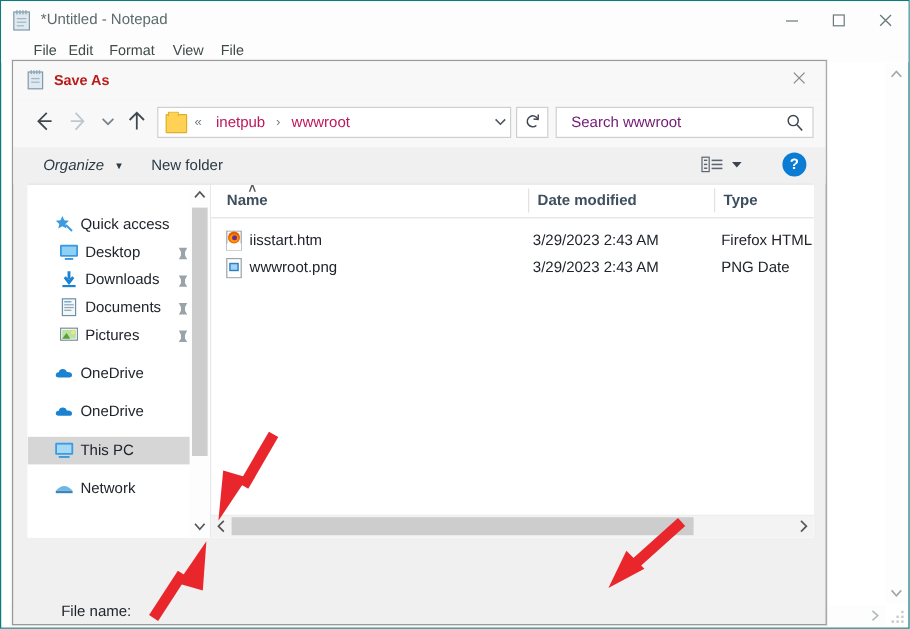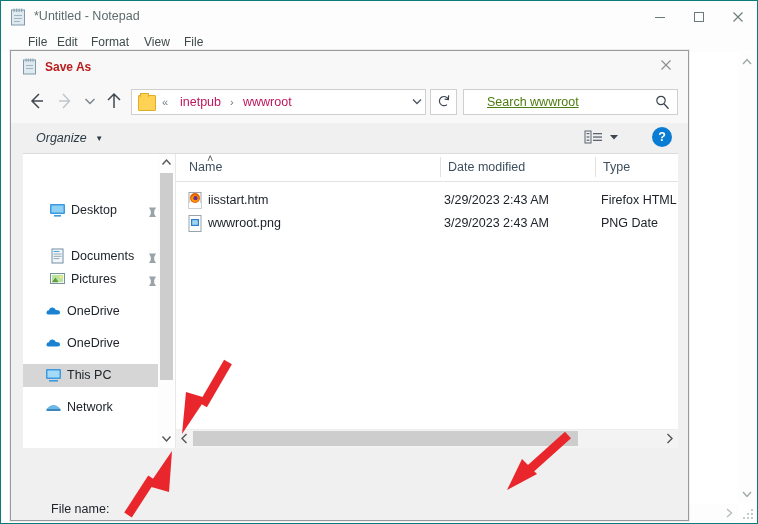--- a/index.html
+++ b/index.html
@@ -84,21 +84,21 @@
   .crumb-sep{position:absolute;top:6px;font-size:11px;color:#6d7a86;}
   #addr-drop{position:absolute;right:0;top:0;width:22px;height:24px;background:transparent;border:none;}
   #refresh-btn{
     position:absolute;left:419px;top:6px;width:27px;height:26px;background:#ffffff;
     border:1px solid #cfcfcf;box-sizing:border-box;padding:0;
   }
   #searchbox{
     position:absolute;left:452px;top:6px;width:215px;height:26px;background:#ffffff;
     border:1px solid #cfcfcf;box-sizing:border-box;
   }
-  #search-ph{position:absolute;left:23px;top:5px;font-size:12.5px;color:#4d7c0f;text-decoration:underline;}
+  #search-ph{position:absolute;left:12px;top:5px;font-size:12.5px;color:#701a75;}
   #search-icon{position:absolute;right:6px;top:4px;}
 
   
   #cmdbar{position:absolute;left:0;top:72px;right:0;height:30px;background:#f0f0f0;}
   .cmdbtn{position:absolute;top:3px;height:24px;background:transparent;border:none;
     font-size:12.5px;color:#2b3a45;padding:0 7px;white-space:nowrap;}
   #cmd-organize{left:18px;font-style:italic;}
   #cmd-newfolder{left:108px;}
   #view-opts{position:absolute;right:60px;top:4px;width:46px;height:22px;background:transparent;border:none;padding:0;}
   #help-btn{position:absolute;right:16px;top:4px;width:20px;height:20px;border-radius:50%;
@@ -118,21 +118,21 @@
   .navitem.child .navlabel{left:48px;}
   .navitem.child .navicon{left:26px;}
   .pin{position:absolute;right:17px;top:5px;}
   #nav-vscroll{position:absolute;right:0;top:0;width:17px;height:100%;background:#fdfdfd;}
   #nav-thumb{position:absolute;left:2px;top:19px;width:13px;height:207px;background:#cdcdcd;}
 
   
   #filelist{position:absolute;left:152px;top:0;right:0;height:100%;background:#ffffff;
     border-left:1px solid #e8e8e8;}
   #colhead{position:absolute;left:0;top:0;right:0;height:27px;background:#ffffff;
-    border-bottom:1px solid #e2e2e2;}
+    border-bottom:1px solid #e2e2e2;font-weight:bold;}
   .colh{position:absolute;top:6px;font-size:12.5px;color:#3d4f5e;white-space:nowrap;}
   .colsep{position:absolute;top:3px;width:1px;height:20px;background:#e2e2e2;}
   #sortmark{position:absolute;left:31px;top:-2px;font-size:11px;color:#555;}
   .frow{position:absolute;left:0;right:0;height:23px;}
   .fname{position:absolute;left:32px;top:4px;font-size:12.5px;color:#20252b;white-space:nowrap;}
   .fdate{position:absolute;left:268px;top:4px;font-size:12.5px;color:#20252b;white-space:nowrap;}
   .ftype{position:absolute;left:425px;top:4px;font-size:12.5px;color:#20252b;white-space:nowrap;
     overflow:hidden;width:78px;}
   .ficon{position:absolute;left:12px;top:3px;width:15px;height:17px;}
   #list-hscroll{position:absolute;left:0;right:0;bottom:0;height:18px;background:#f3f3f3;
@@ -307,20 +307,21 @@
         </svg>
       </span>
     </div>
   </div>
 
   <div id="cmdbar">
     <button class="cmdbtn" id="cmd-organize">
       <span>Organize</span>
       <span style="font-size:8px;margin-left:5px;position:relative;top:-1px">▼</span>
     </button>
+    <button class="cmdbtn" id="cmd-newfolder">New folder</button>
 
     <button id="view-opts">
       <svg width="44" height="18" viewBox="0 0 44 18">
         <g>
           <rect x="2" y="3" width="6" height="12" fill="none" stroke="#5b6470" stroke-width="1"></rect>
           <rect x="3.6" y="5" width="2.8" height="1.2" fill="#5b6470"></rect>
           <rect x="3.6" y="8.4" width="2.8" height="1.2" fill="#5b6470"></rect>
           <rect x="3.6" y="11.6" width="2.8" height="1.2" fill="#5b6470"></rect>
           <rect x="10" y="5" width="9" height="1.3" fill="#5b6470"></rect>
           <rect x="10" y="8.4" width="9" height="1.3" fill="#5b6470"></rect>
@@ -329,37 +330,60 @@
         <path d="M27 7 L31 11.5 L35 7" fill="#3b4450"></path>
       </svg>
     </button>
     <button id="help-btn">?</button>
   </div>
 
   <div id="content">
 
     <div id="navpane">
 
+      <div class="navitem" style="top:22px">
+        <span class="navicon">
+          <svg width="17" height="16" viewBox="0 0 17 16">
+            <path d="M7 1 L8.6 4.6 L12.5 5 L9.6 7.6 L10.4 11.4 L7 9.5 L3.6 11.4 L4.4 7.6 L1.5 5 L5.4 4.6 Z" fill="#3b9ae0"></path>
+            <path d="M10 8.5 L15 13.5" stroke="#3b9ae0" stroke-width="1.6"></path>
+          </svg>
+        </span>
+        <span class="navlabel">Quick access</span>
+      </div>
 
       <div class="navitem child" style="top:45px">
         <span class="navicon">
           <svg width="17" height="16" viewBox="0 0 17 16">
             <rect x="1" y="2" width="15" height="10" rx="1" fill="#3b9ae0"></rect>
             <rect x="2.5" y="3.5" width="12" height="7" fill="#8fd0f5"></rect>
             <rect x="5" y="13" width="7" height="1.6" fill="#3b9ae0"></rect>
           </svg>
         </span>
         <span class="navlabel">Desktop</span>
         <span class="pin">
           <svg width="11" height="12" viewBox="0 0 11 12">
               <path d="M2 1.5 H9 L7.2 5 V8 L9 11 H2 L3.8 8 V5 Z" fill="#9aa3a8"></path>
             </svg>
         </span>
       </div>
 
+      <div class="navitem child" style="top:68px">
+        <span class="navicon">
+          <svg width="17" height="16" viewBox="0 0 17 16">
+            <path d="M8.5 1 V8 M5 6 L8.5 10.5 L12 6" stroke="#1b82d2" stroke-width="2.4" fill="none"></path>
+            <rect x="3" y="12.5" width="11" height="1.8" fill="#1b82d2"></rect>
+          </svg>
+        </span>
+        <span class="navlabel">Downloads</span>
+        <span class="pin">
+          <svg width="11" height="12" viewBox="0 0 11 12">
+              <path d="M2 1.5 H9 L7.2 5 V8 L9 11 H2 L3.8 8 V5 Z" fill="#9aa3a8"></path>
+            </svg>
+        </span>
+      </div>
 
       <div class="navitem child" style="top:91px">
         <span class="navicon">
           <svg width="17" height="16" viewBox="0 0 17 16">
             <rect x="3" y="1" width="11" height="14" fill="#f4f7f9" stroke="#6f8fa3"></rect>
             <rect x="4.5" y="3" width="6" height="1" fill="#49a0d8"></rect>
             <rect x="4.5" y="5.5" width="8" height="1" fill="#8fa8b6"></rect>
             <rect x="4.5" y="7.8" width="8" height="1" fill="#8fa8b6"></rect>
             <rect x="4.5" y="10.1" width="6" height="1" fill="#8fa8b6"></rect>
           </svg>

